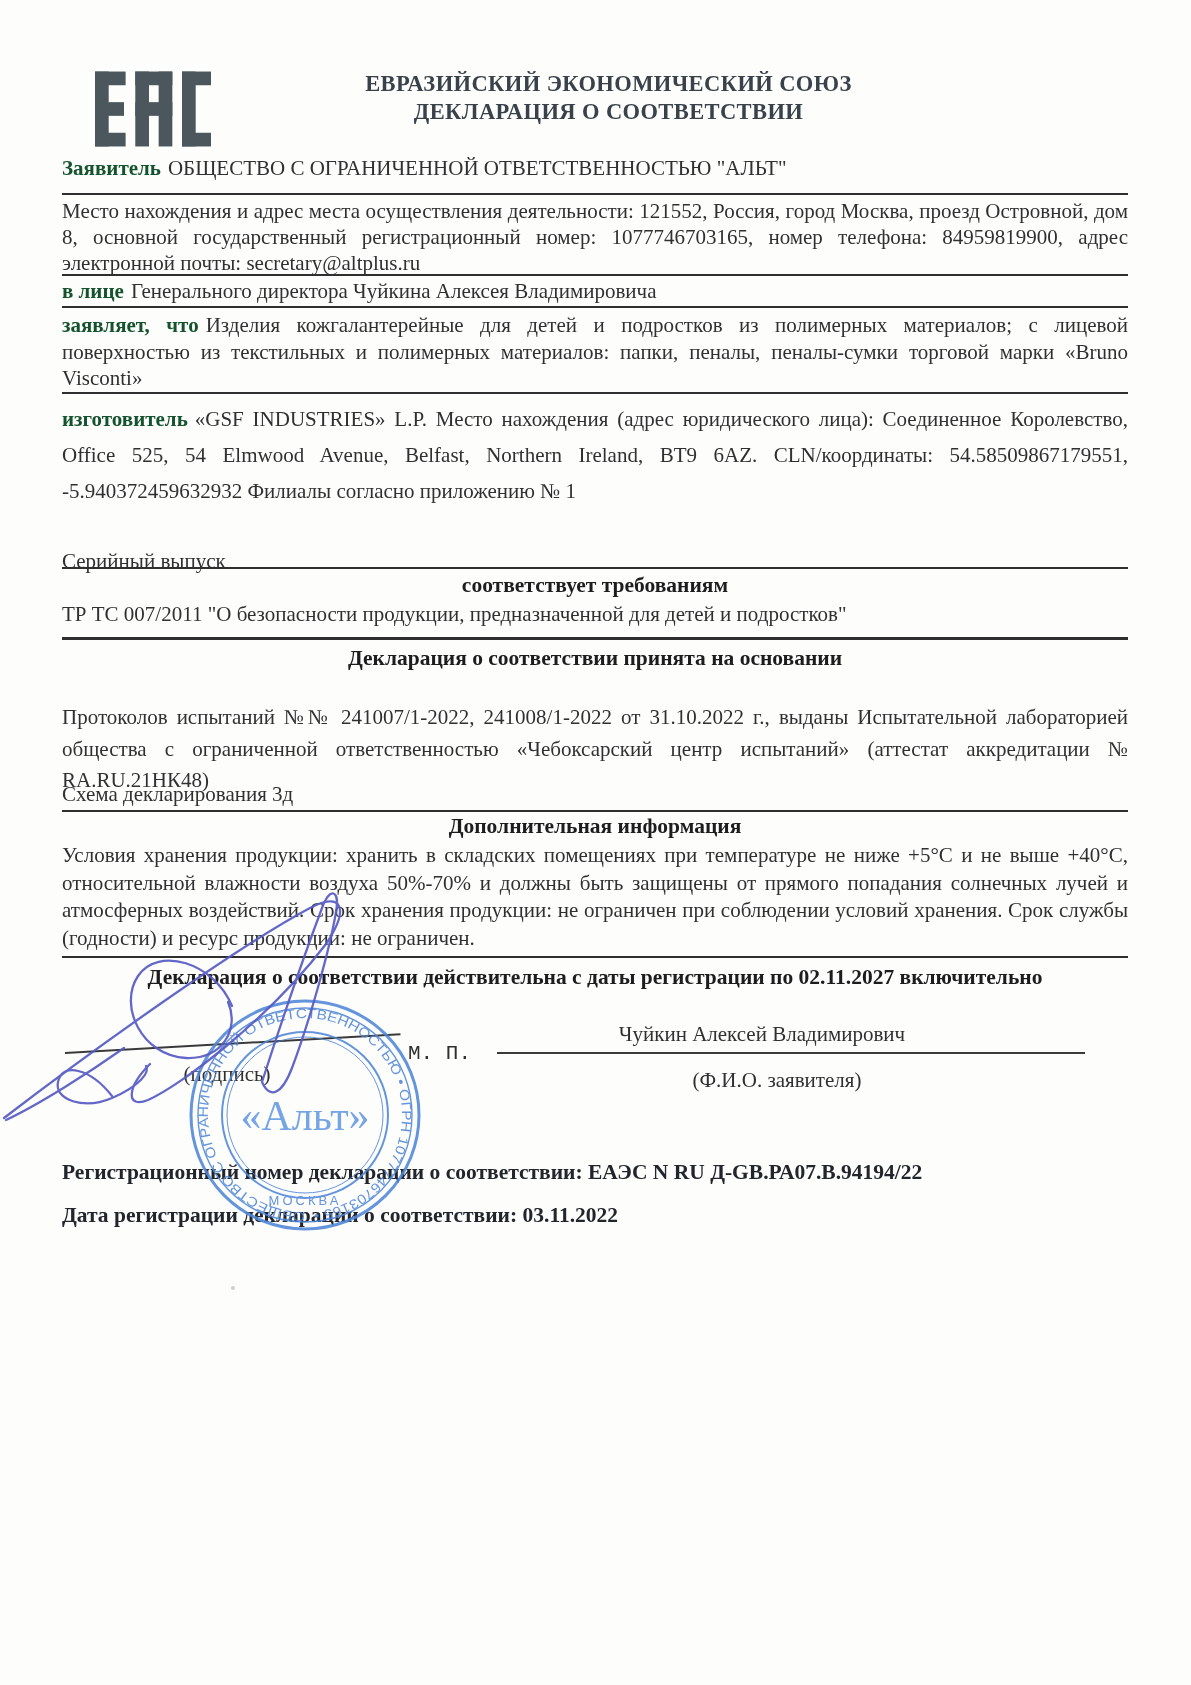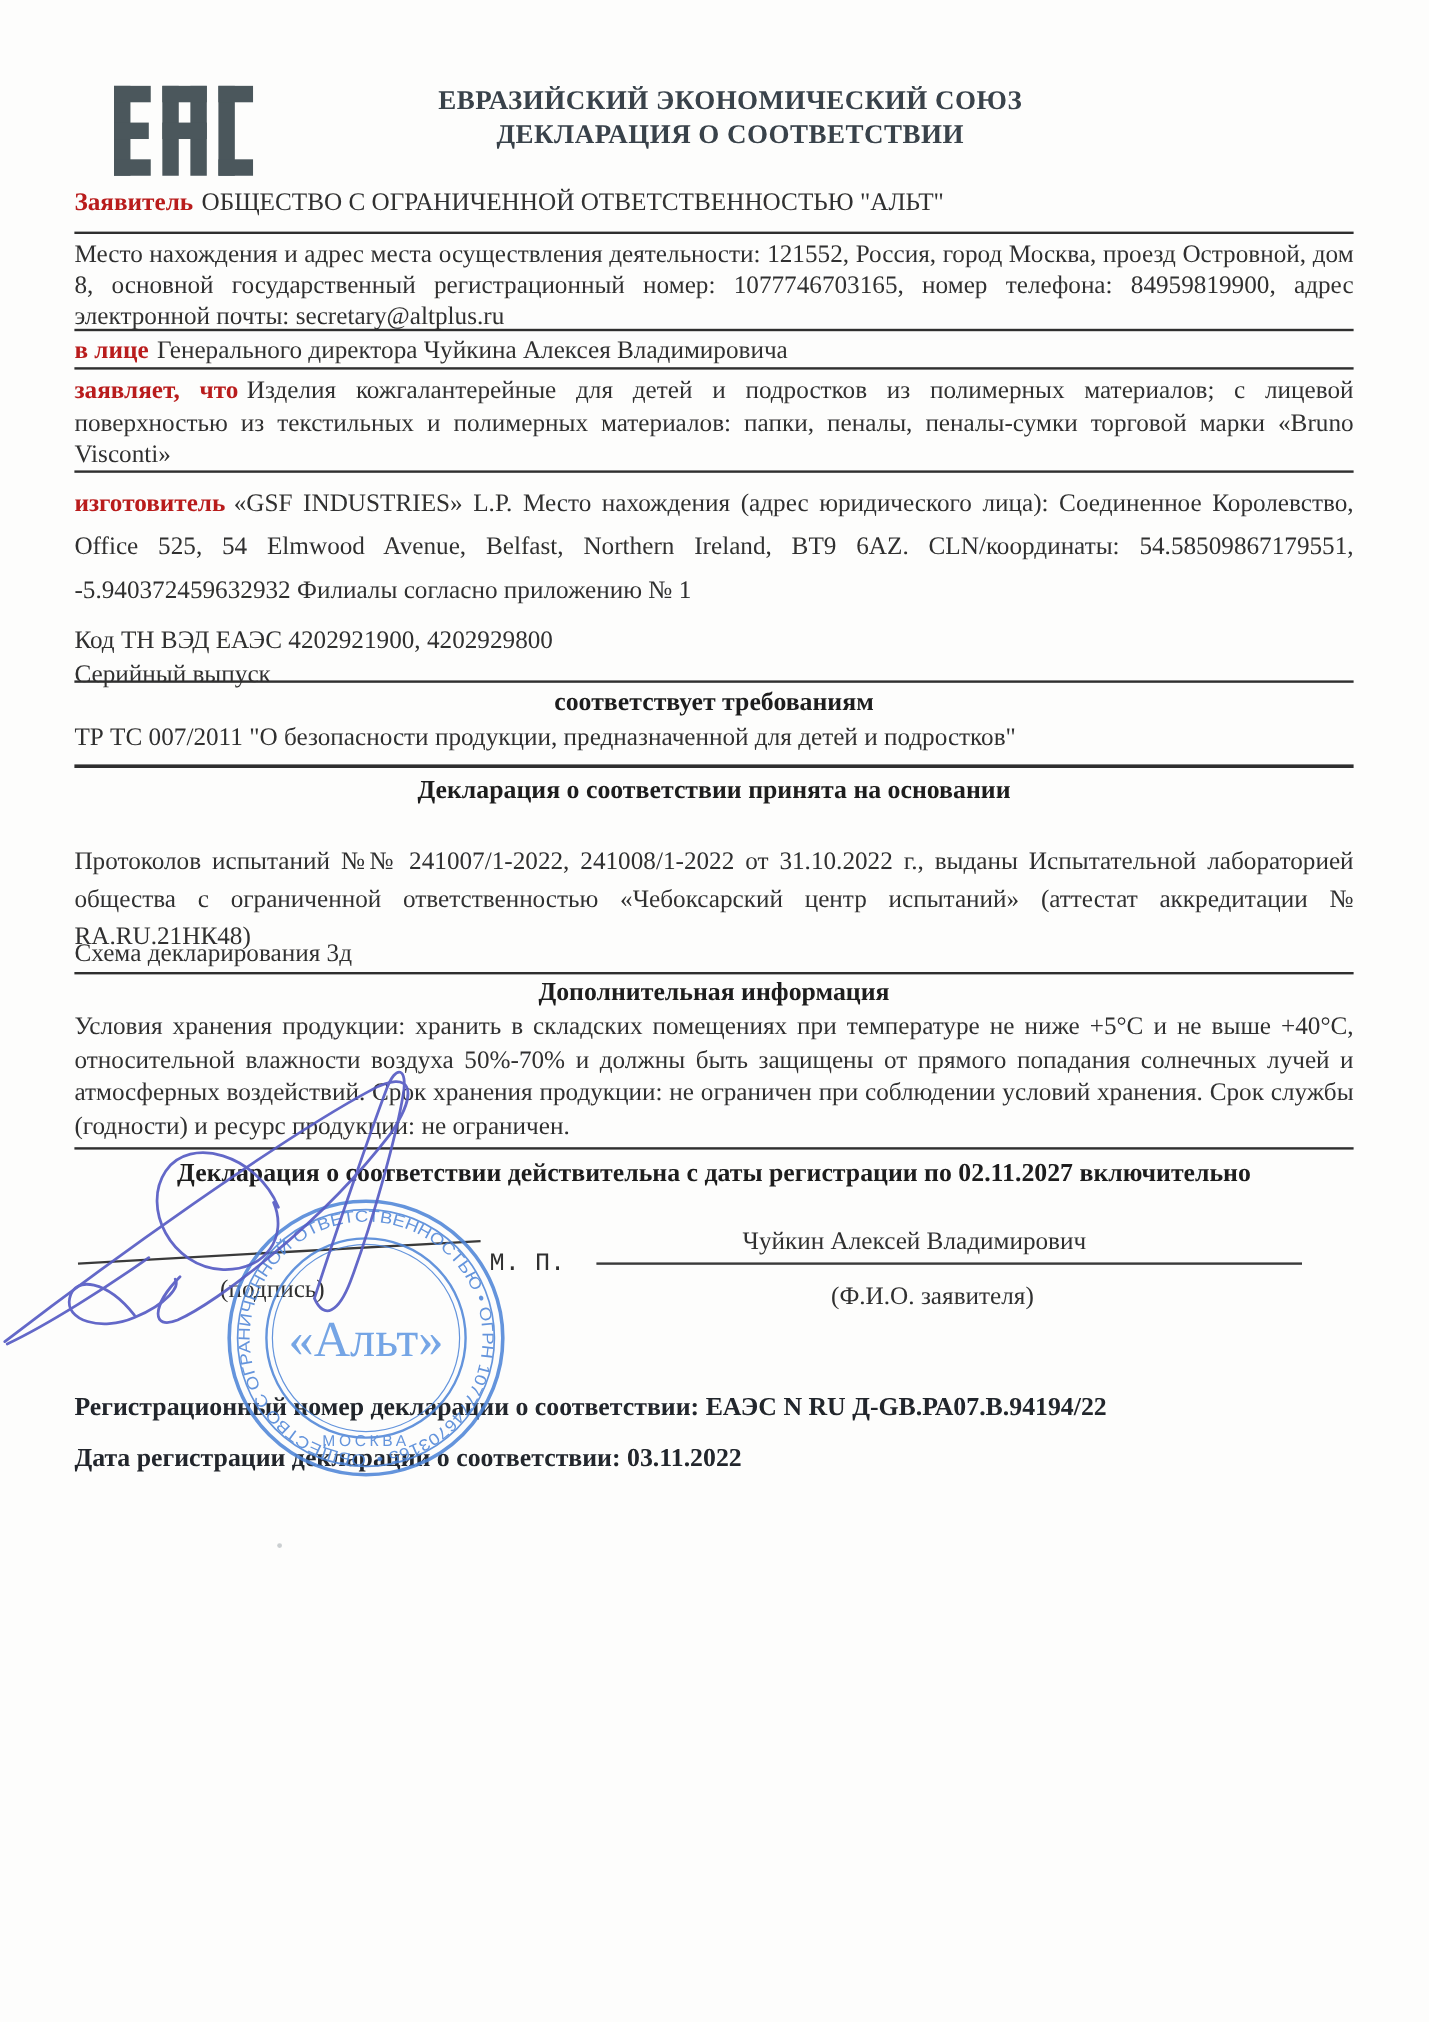--- a/index.html
+++ b/index.html
@@ -6,21 +6,21 @@
   .page{position:relative;width:1179px;height:1685px;margin:0 auto;background:#fdfdfc;
         font-family:"Liberation Serif","DejaVu Serif",serif;color:#2e2e2e;overflow:hidden;padding-left:44px;}
   .abs{position:absolute;}
   .content-x{left:62px;width:1066px;}
   .rule{left:62px;width:1066px;height:0;border-top:2px solid #2f2f2f;}
   .rule.thick{border-top-width:3px;}
   .title-wrap{left:0;width:1191px;text-align:center;transform:translateX(13px);
               color:#39424a;font-weight:bold;font-size:22.5px;letter-spacing:.4px;line-height:28px;}
   .body-txt{font-size:21px;color:#303030;}
   .jst{text-align:justify;}
-  .lbl{font-weight:bold;color:#b91c1c;margin-right:7px;}
+  .lbl{font-weight:bold;color:#14532d;margin-right:7px;}
   .heading{font-weight:bold;font-size:21.5px;color:#1d1d1d;text-align:center;}
   .sig-line{border-top:2px solid #3a3a3a;height:0;}
   .center{text-align:center;}
   .regline{font-weight:bold;font-size:21.5px;color:#22262c;margin-top:20px;}
   svg{display:block;}
   .overlay{left:0;top:0;width:1191px;height:1685px;pointer-events:none;}
 </style>
 </head>
 <body>
 
@@ -64,21 +64,20 @@
 
   <div class="abs content-x body-txt jst" style="top:312px;line-height:26.5px;">
     <span class="lbl">заявляет, что</span><span>Изделия кожгалантерейные для детей и подростков из полимерных материалов; с лицевой поверхностью из текстильных и полимерных материалов: папки, пеналы, пеналы-сумки торговой марки «Bruno Visconti»</span>
   </div>
   <div class="abs rule" style="top:392px;"></div>
 
   <div class="abs content-x body-txt jst" style="top:401px;line-height:36px;">
     <span class="lbl">изготовитель</span><span>«GSF INDUSTRIES» L.P. Место нахождения (адрес юридического лица): Соединенное Королевство, Office 525, 54 Elmwood Avenue, Belfast, Northern Ireland, BT9 6AZ. CLN/координаты: 54.58509867179551, -5.940372459632932 Филиалы согласно приложению № 1</span>
   </div>
 
-  <div class="abs content-x body-txt" style="top:521px;">Код ТН ВЭД ЕАЭС 4202921900, 4202929800</div>
   <div class="abs content-x body-txt" style="top:549px;">Серийный выпуск</div>
   <div class="abs rule" style="top:567px;"></div>
 
   <div class="abs content-x heading" style="top:573px;">соответствует требованиям</div>
   <div class="abs content-x body-txt" style="top:602px;">ТР ТС 007/2011 "О безопасности продукции, предназначенной для детей и подростков"</div>
   <div class="abs rule thick" style="top:637px;"></div>
 
   <div class="abs content-x heading" style="top:646px;">Декларация о соответствии принята на основании</div>
   <div class="abs content-x body-txt jst" style="top:702px;line-height:31.5px;font-family:Liberation Serif, serif;">Протоколов испытаний №№ 241007/1-2022, 241008/1-2022 от 31.10.2022 г., выданы Испытательной лабораторией общества с ограниченной ответственностью «Чебоксарский центр испытаний» (аттестат аккредитации № RA.RU.21НК48)</div>
   <div class="abs content-x body-txt" style="top:782px;">Схема декларирования 3д</div>

